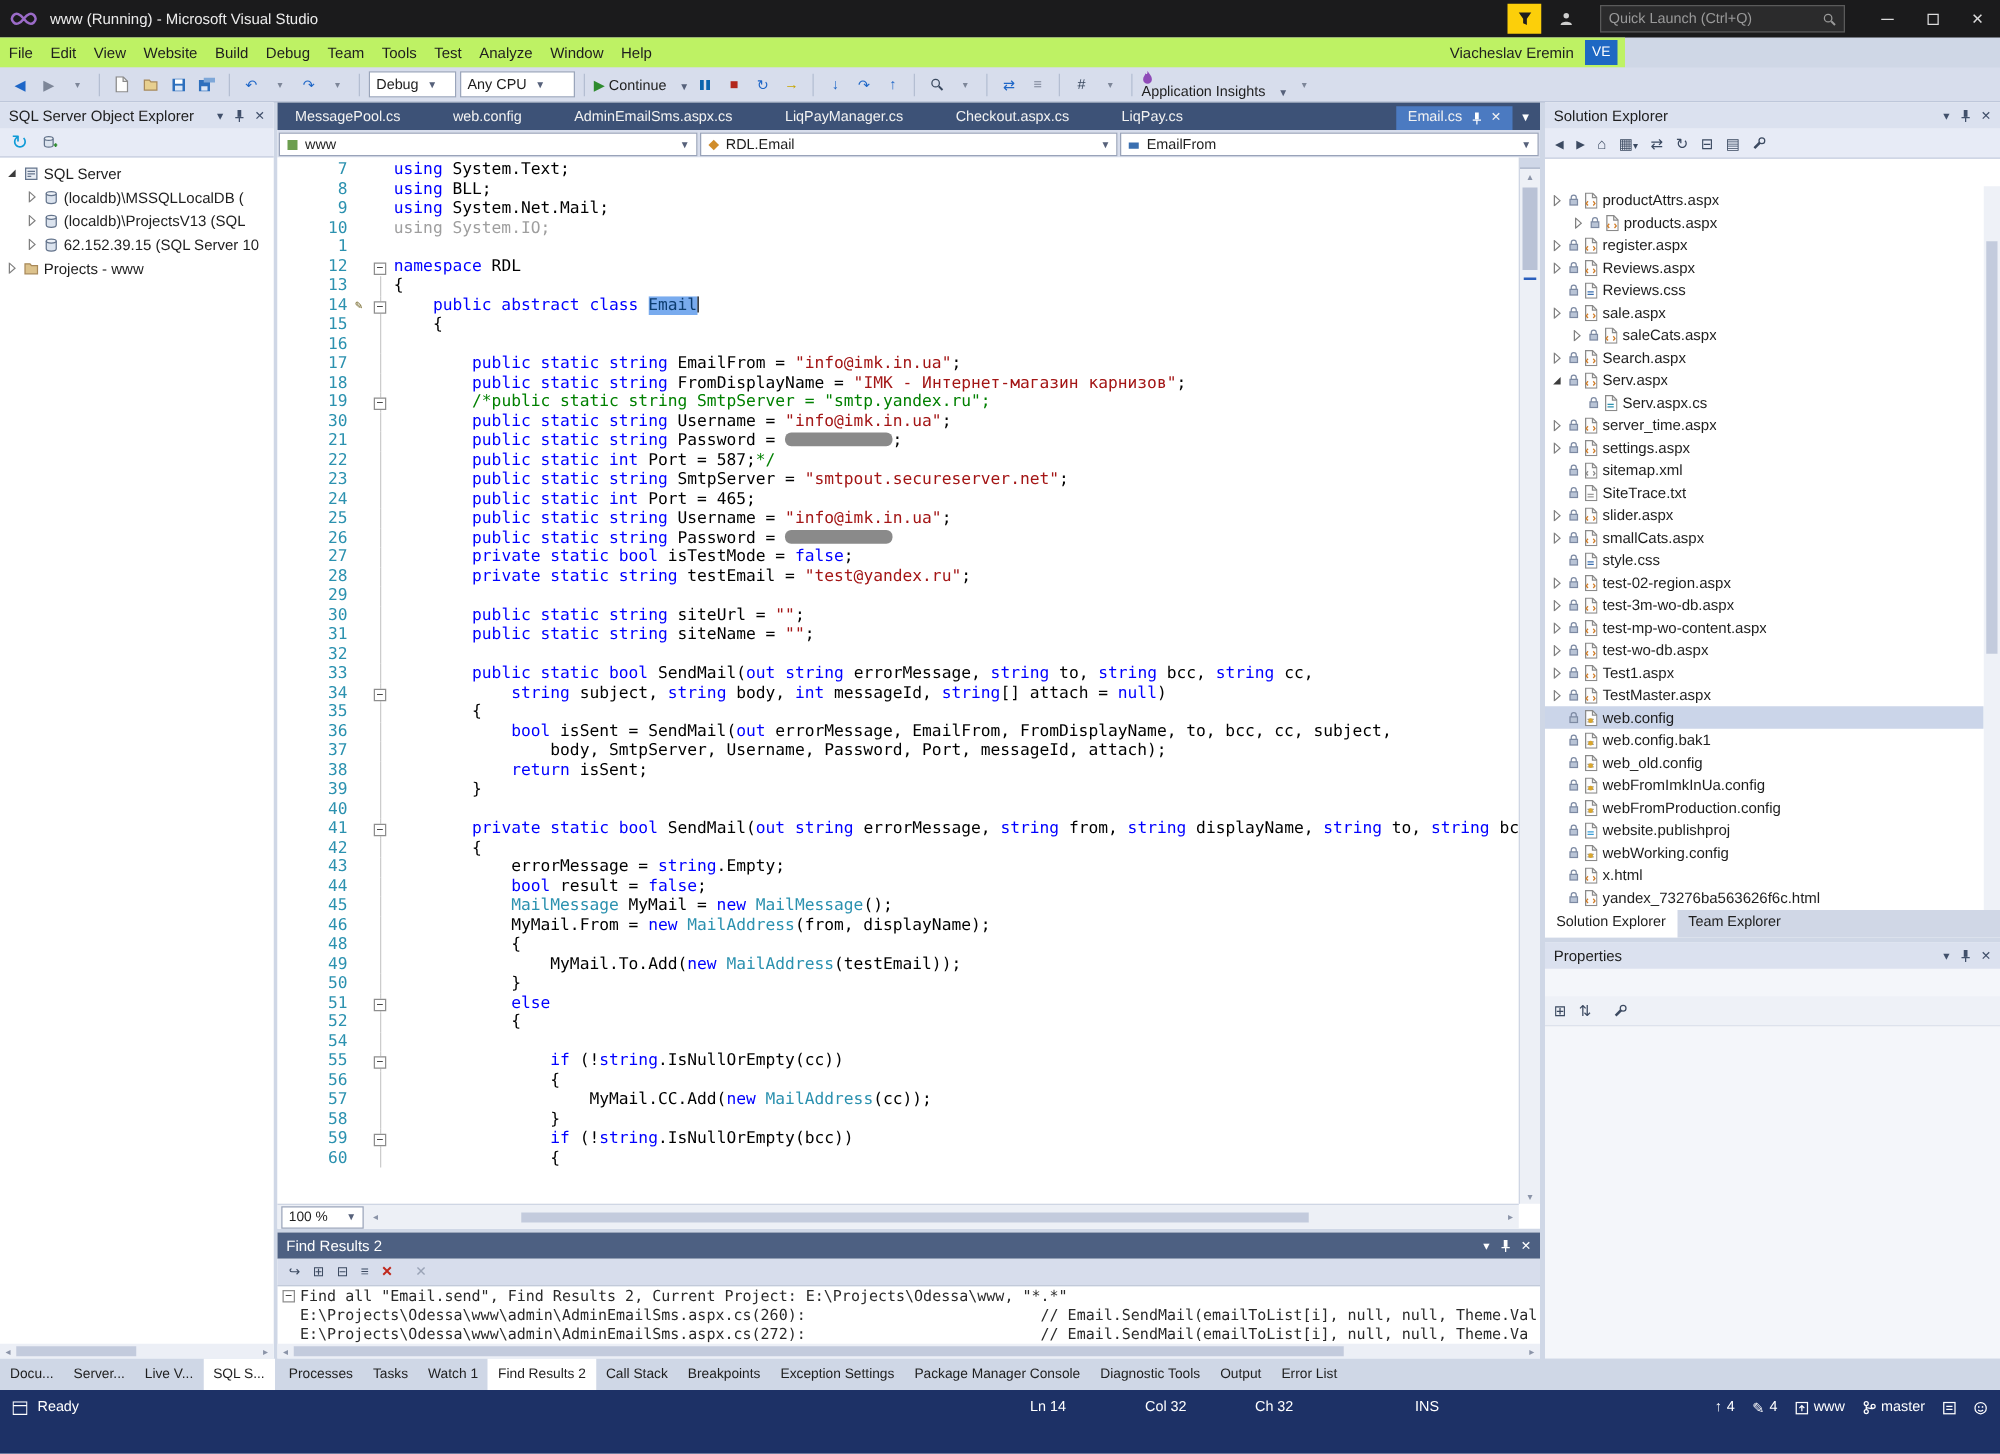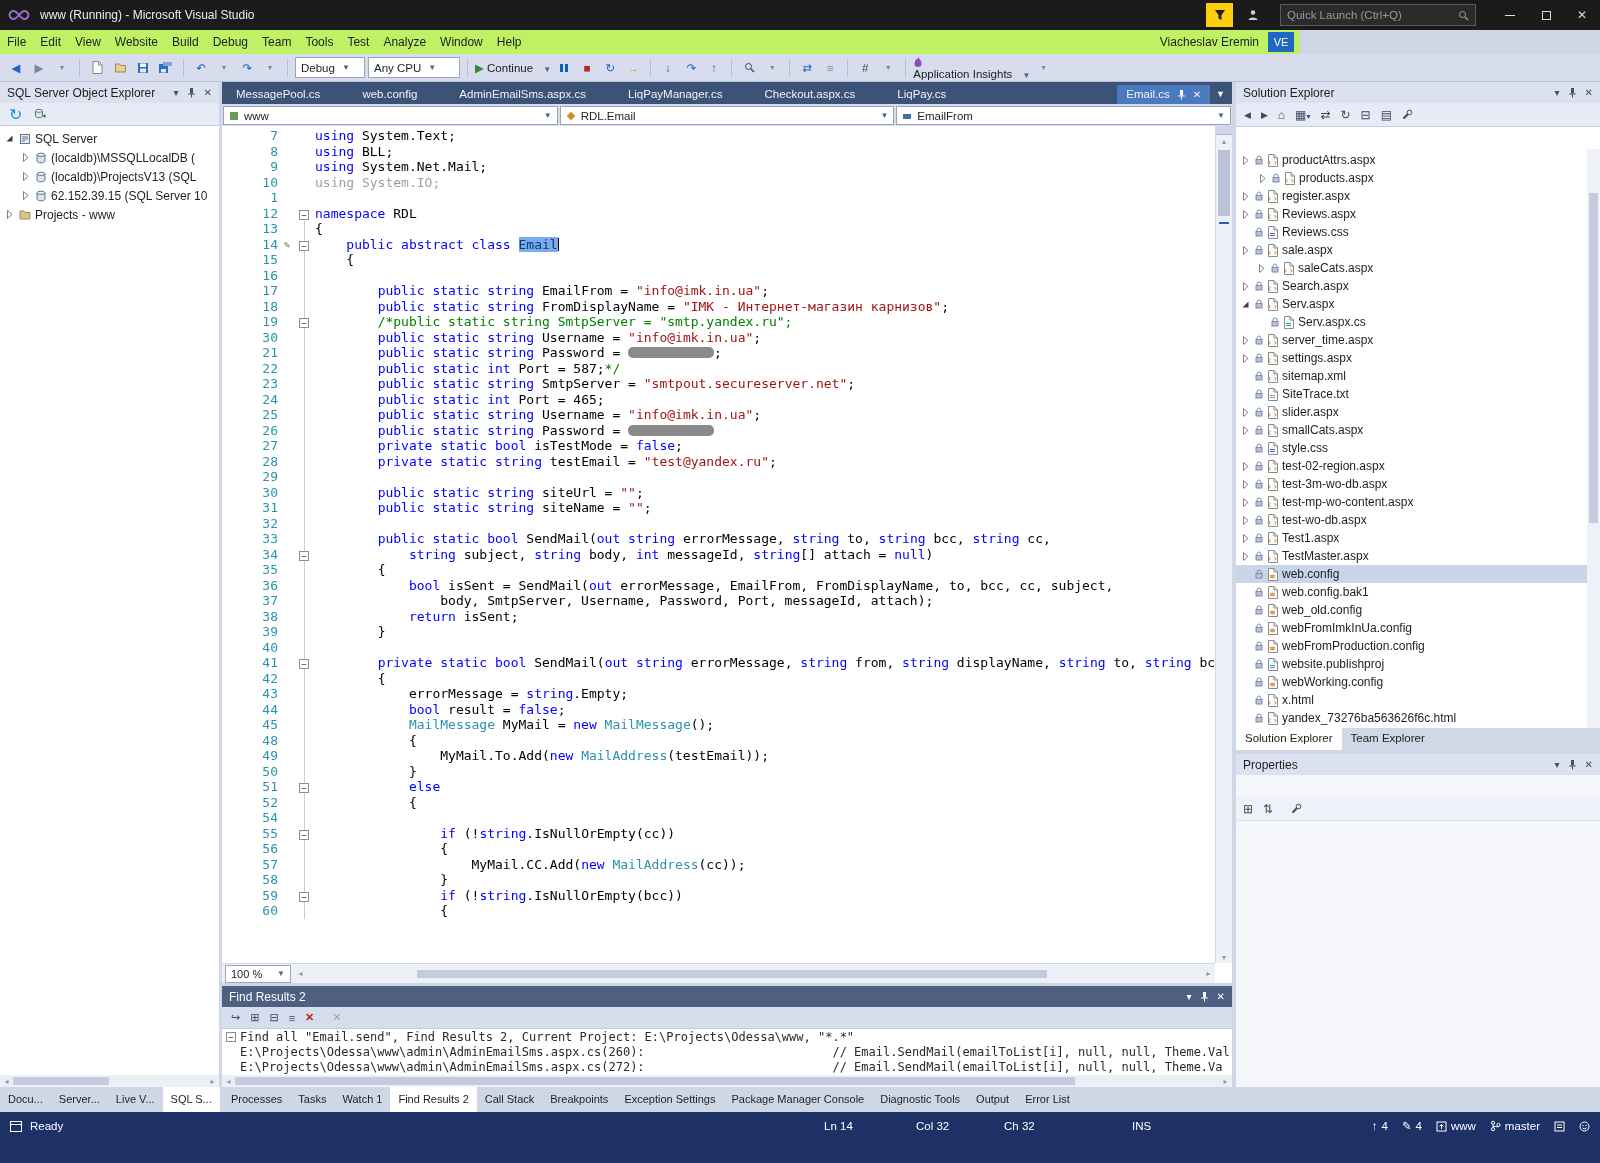--- a/index.html
+++ b/index.html
@@ -695,20 +695,27 @@
       </div>
       <div class="cl">
         <span class="ind"></span>
         <span class="ln">45</span>
         <span class="pm"></span>
         <span class="om guide"></span>
         <span class="ct">            <span class="tok-t">MailMessage</span><span class="tok-p"> MyMail = </span><span class="tok-k">new</span><span class="tok-p"> </span><span class="tok-t">MailMessage</span><span class="tok-p">();</span></span>
       </div>
       <div class="cl">
         <span class="ind"></span>
+        <span class="ln">46</span>
+        <span class="pm"></span>
+        <span class="om guide"></span>
+        <span class="ct">            <span class="tok-p">MyMail.From = </span><span class="tok-k">new</span><span class="tok-p"> </span><span class="tok-t">MailAddress</span><span class="tok-p">(from, displayName);</span></span>
+      </div>
+      <div class="cl">
+        <span class="ind"></span>
         <span class="ln">48</span>
         <span class="pm"></span>
         <span class="om guide"></span>
         <span class="ct">            <span class="tok-p">{</span></span>
       </div>
       <div class="cl">
         <span class="ind"></span>
         <span class="ln">49</span>
         <span class="pm"></span>
         <span class="om guide"></span>

